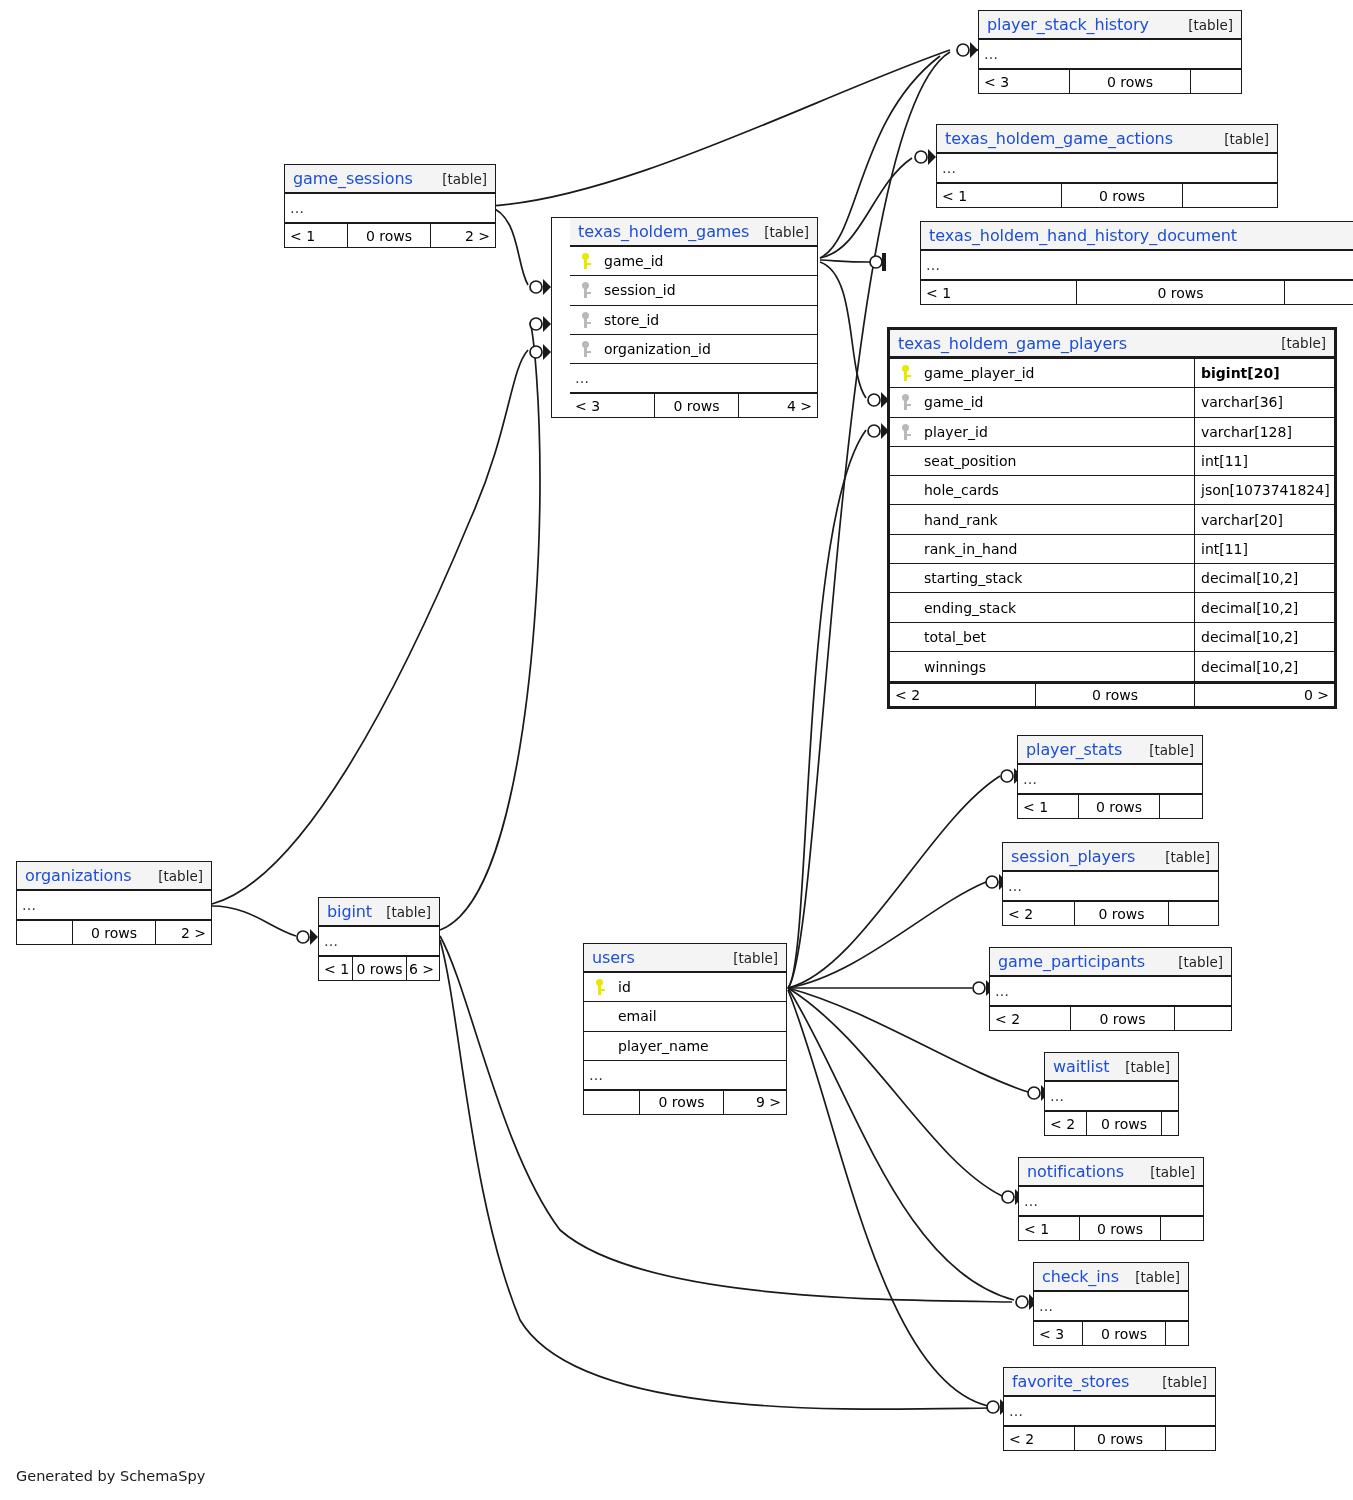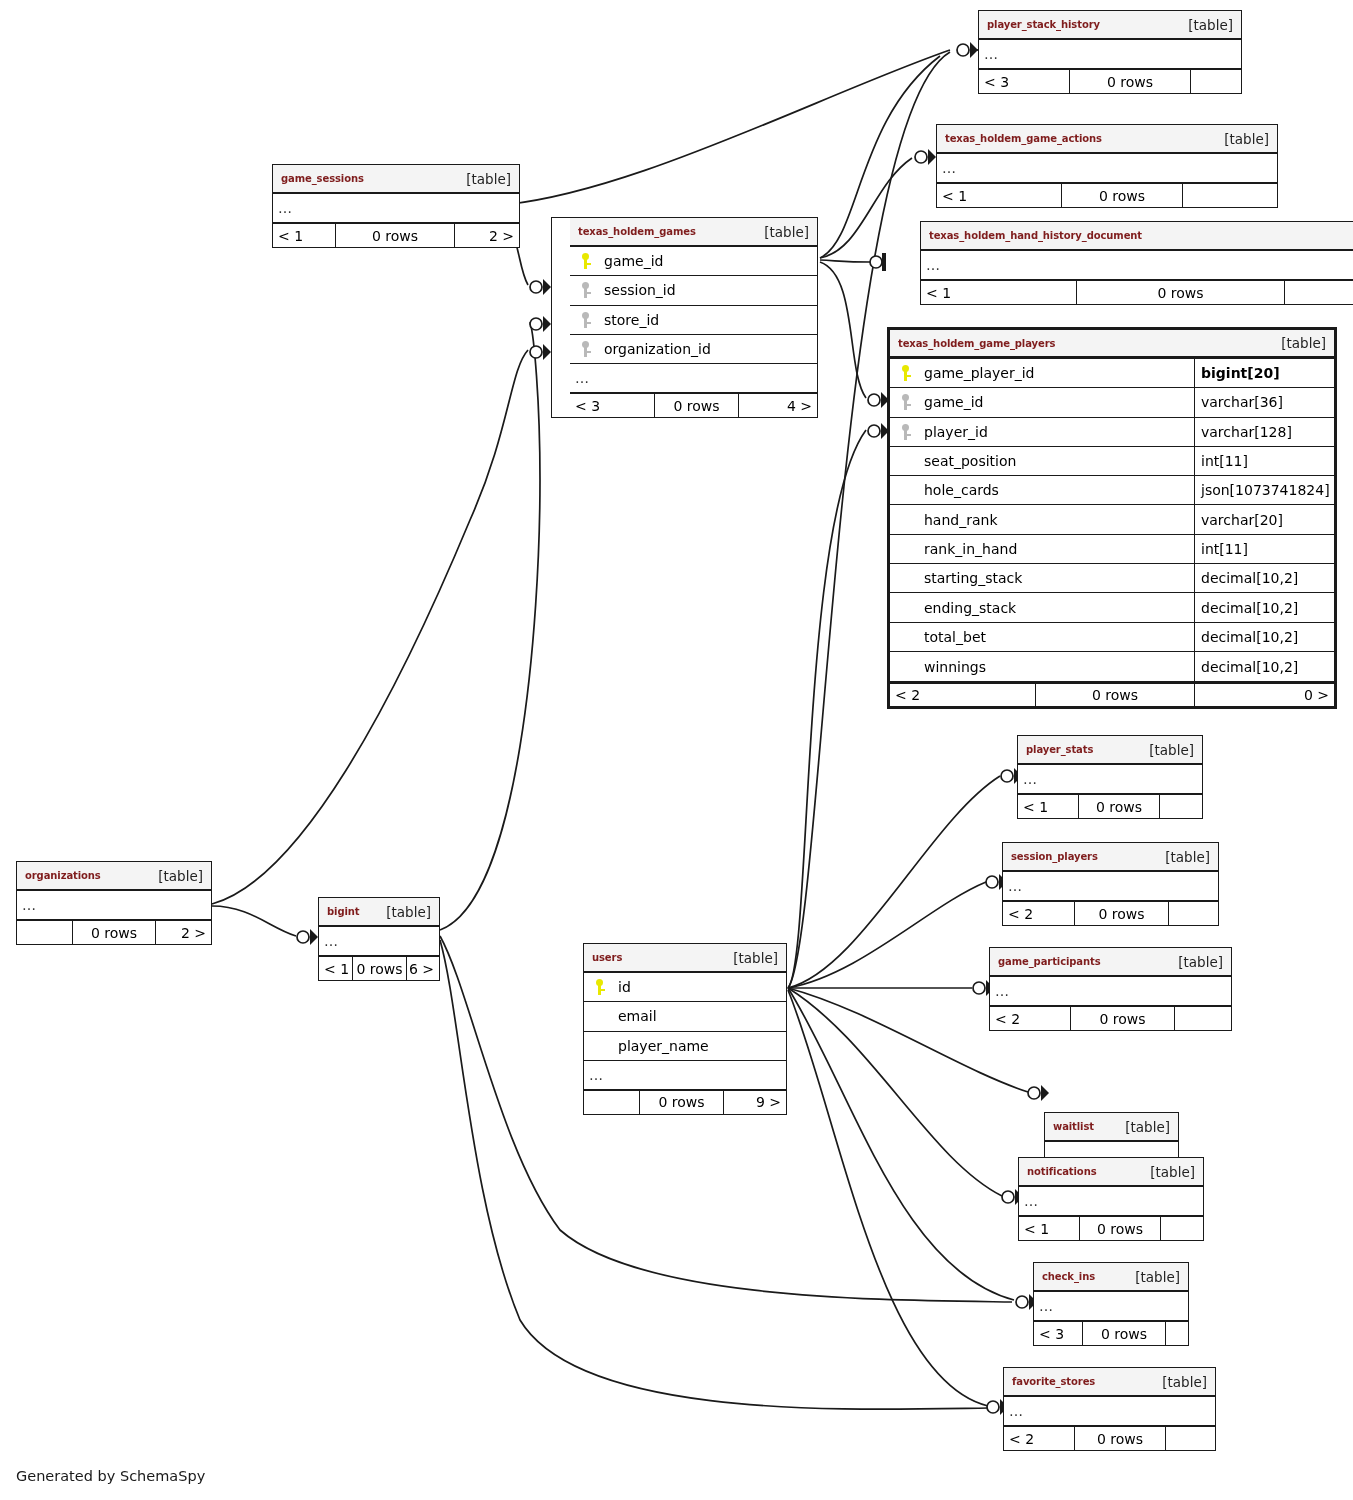--- a/index.html
+++ b/index.html
@@ -36,23 +36,23 @@
     background: #f4f4f4;
     border-bottom: 2px solid #1a1a1a;
     height: 29px;
     display: flex;
     align-items: center;
     padding: 0 8px;
     white-space: nowrap;
   }
   .tbl.thick .tbl-title { border-bottom-width: 3px; }
   .tbl-name {
-    font-weight: bold;
-    font-size: 10px;
-    color: #7f1d1d;
+    font-weight: normal;
+    font-size: 16px;
+    color: #1d4ed8;
     letter-spacing: -0.1px;
   }
   .tbl-tag {
     font-size: 13.5px;
     color: #222;
     margin-left: auto;
     padding-left: 14px;
   }
 
   .rows { display: block; }
@@ -287,21 +287,21 @@
       </div>
       <div class="rows">
         <div class="row ellipsis">…</div>
       </div>
       <div class="foot">
         <div class="fa" style="flex: 0 0 155px;">&lt; 1</div>
         <div class="fb" style="flex: 1 1 auto;">0 rows</div>
         <div class="fc" style="flex: 0 0 122px;"></div>
       </div>
     </div>
-    <div class="tbl" style="left: 272px; top: 164px; width: 248px;">
+    <div class="tbl" style="left: 284px; top: 164px; width: 212px;">
       <div class="tbl-title">
         <span class="tbl-name">game_sessions</span>
         <span class="tbl-tag">[table]</span>
       </div>
       <div class="rows">
         <div class="row ellipsis">…</div>
       </div>
       <div class="foot">
         <div class="fa" style="flex: 0 0 62px;">&lt; 1</div>
         <div class="fb" style="flex: 1 1 auto;">0 rows</div>
@@ -476,21 +476,21 @@
       </div>
       <div class="rows">
         <div class="row ellipsis">…</div>
       </div>
       <div class="foot">
         <div class="fa" style="flex: 0 0 80px;">&lt; 2</div>
         <div class="fb" style="flex: 1 1 auto;">0 rows</div>
         <div class="fc" style="flex: 0 0 56px;"></div>
       </div>
     </div>
-    <div class="tbl" style="left: 1044px; top: 1112px; width: 135px;">
+    <div class="tbl" style="left: 1044px; top: 1052px; width: 135px;">
       <div class="tbl-title">
         <span class="tbl-name">waitlist</span>
         <span class="tbl-tag">[table]</span>
       </div>
       <div class="rows">
         <div class="row ellipsis">…</div>
       </div>
       <div class="foot">
         <div class="fa" style="flex: 0 0 41px;">&lt; 2</div>
         <div class="fb" style="flex: 1 1 auto;">0 rows</div>

